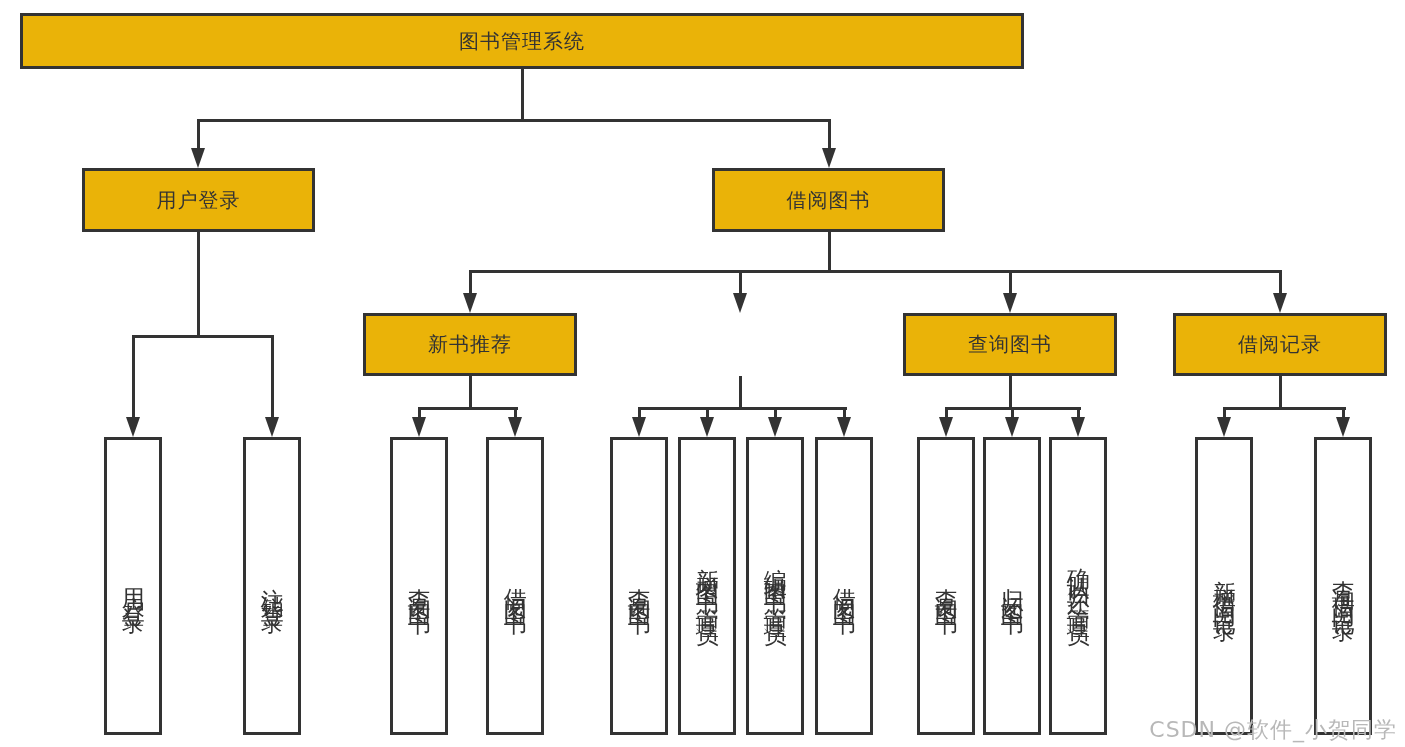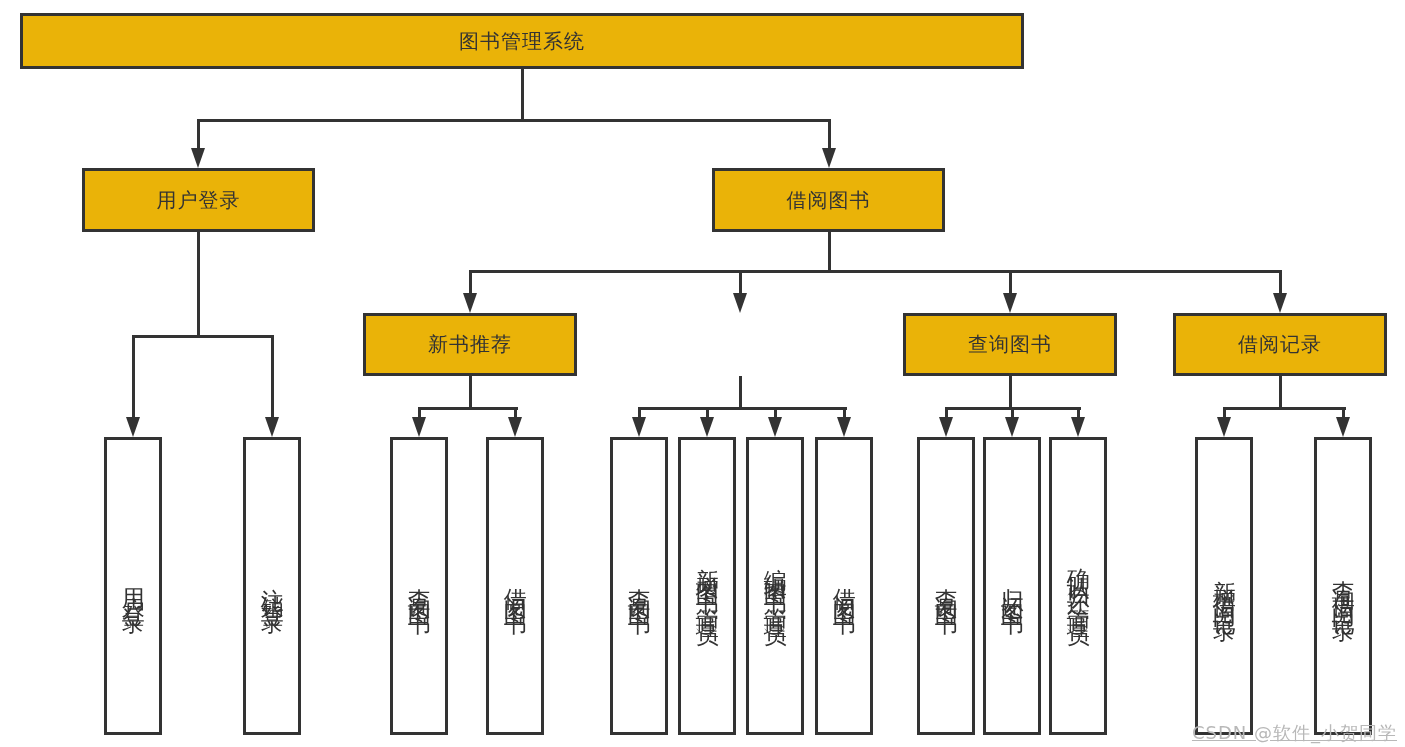--- a/index.html
+++ b/index.html
@@ -68,25 +68,24 @@
     position:absolute;
     width:0;height:0;
     border-left:7px solid transparent;
     border-right:7px solid transparent;
     border-top:20px solid var(--line);
   }
   .watermark{
     position:absolute;
     right:8px;
     bottom:2px;
-    font-size:18px;
+    font-size:22px;
     color:var(--wm);
     letter-spacing:1px;
     white-space:nowrap;
-    text-decoration:underline;
   }
 </style>
 </head>
 <body>
 
 <div class="canvas">
 
   <div class="box" style="left:20px;top:13px;width:1004px;height:56px">
     <span>图书管理系统</span>
   </div>

